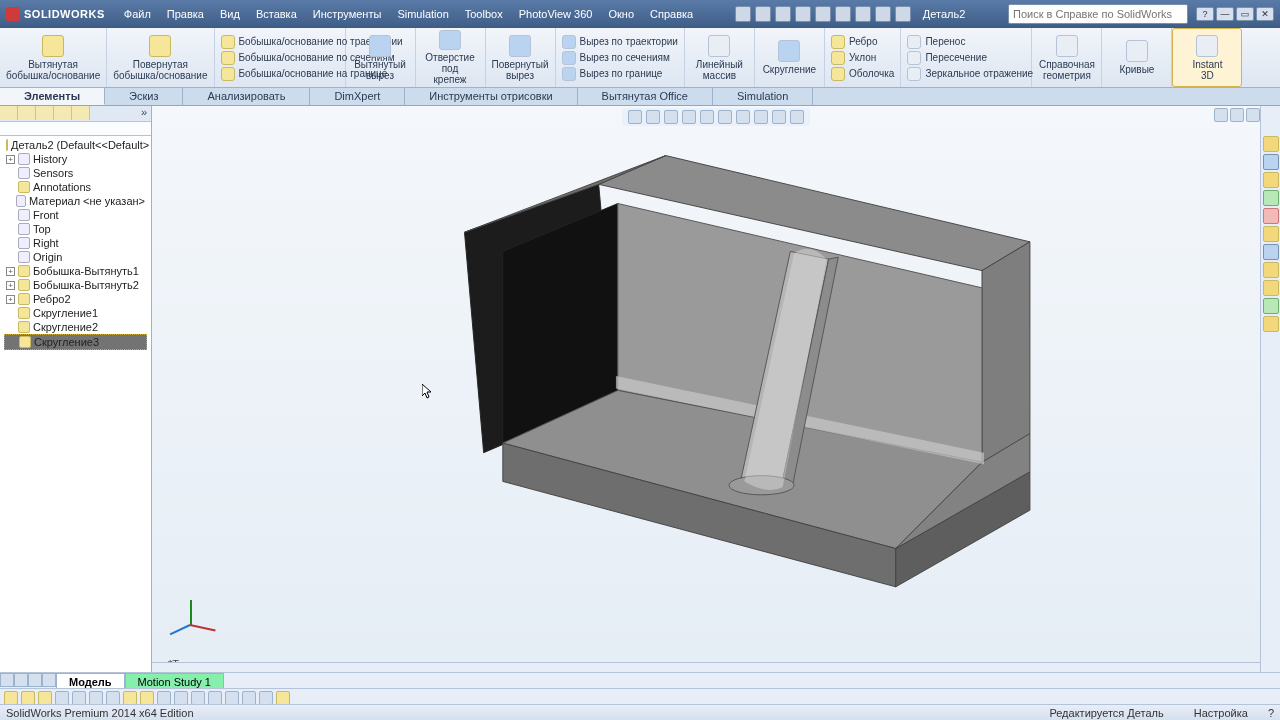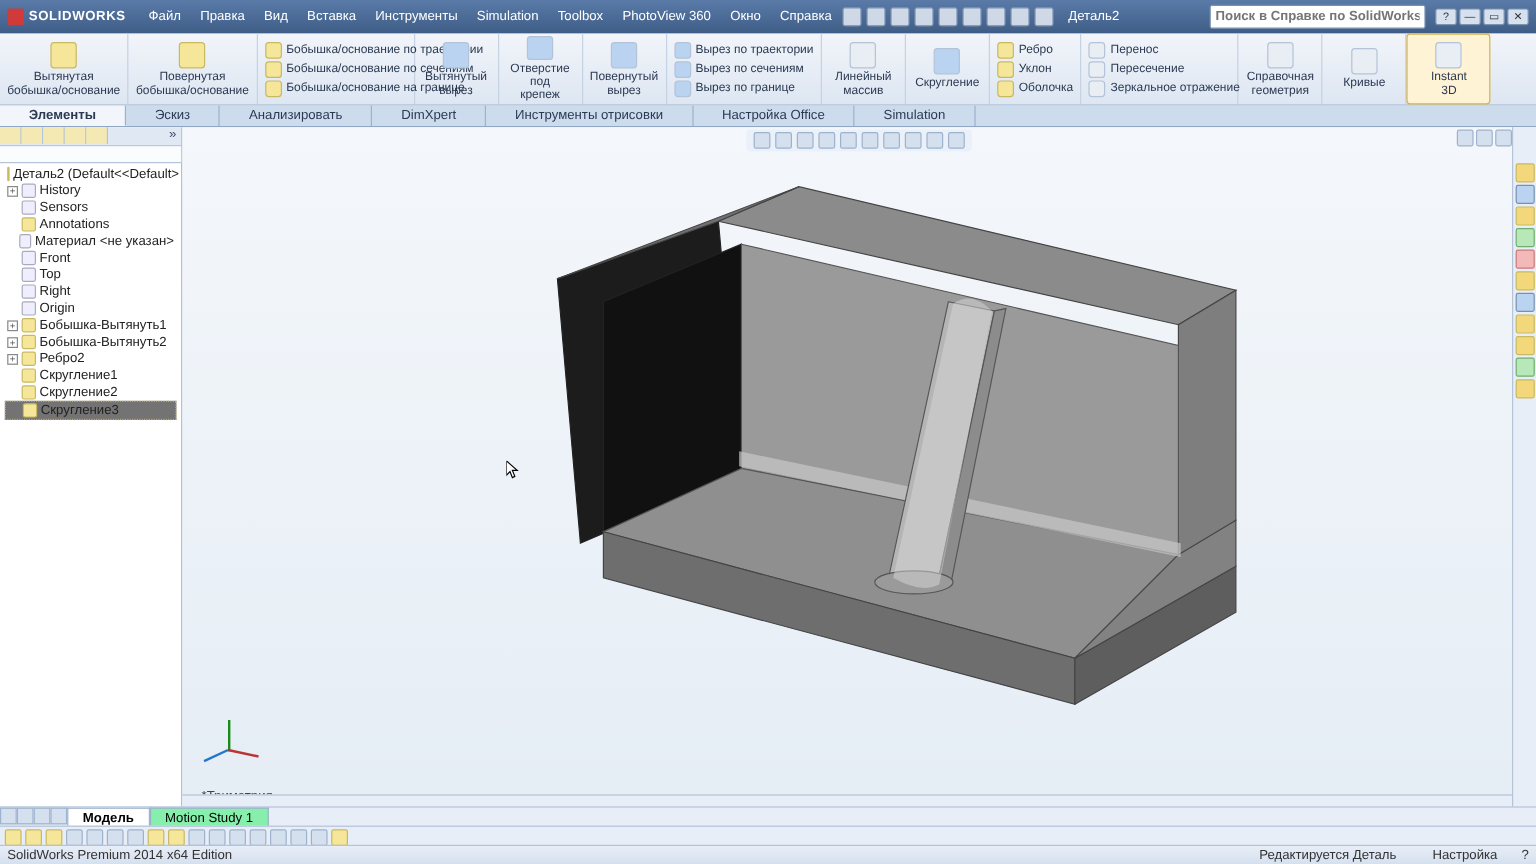--- a/index.html
+++ b/index.html
@@ -4,24 +4,24 @@
 <style>
 * { margin:0; padding:0; box-sizing:border-box; font-family:"Segoe UI",Tahoma,sans-serif; font-size:11px; }
 body { width:1280px; height:720px; background:#fff; overflow:hidden; position:relative; }
 
 
 .titlebar { height:28px; background:linear-gradient(#5a7aa8,#3e5d86); display:flex; align-items:center; padding:0 6px; color:#fff; gap:2px;}
 .logo { font-weight:bold; font-size:12px; letter-spacing:0.5px; color:#fff; display:flex; align-items:center; gap:4px;}
 .logo-sw { width:14px; height:14px; background:#d03a3a; border-radius:2px; display:inline-block;}
 .menubar { display:flex; gap:2px; margin-left:10px;}
 .menubar span { padding:3px 7px; cursor:default;}
-.title-spacer { flex:1; display:flex; align-items:center; gap:4px;}
+.title-spacer { flex:1; display:flex; align-items:center; justify-content:center; gap:4px;}
 .tb-ico { width:16px; height:16px; background:#cfd8e6; border:1px solid #7a91ae; border-radius:2px; display:inline-block;}
 .docname { color:#fff; font-size:11px; margin:0 8px; }
-.search { height:20px; width:180px; background:#fff; border:1px solid #7a91ae; border-radius:2px; padding:0 4px; font-size:11px; color:#666;font-weight:bold;}
+.search { height:20px; width:180px; background:#fff; border:1px solid #7a91ae; border-radius:2px; padding:0 4px; font-size:11px; color:#666;}
 .winbtns { display:flex; gap:2px; margin-left:6px;}
 .winbtns span { width:18px; height:14px; background:#d6e0ee; border:1px solid #7a91ae; border-radius:2px; display:flex; align-items:center; justify-content:center; font-size:9px; color:#333;}
 
 
 .ribbon { height:60px; background:linear-gradient(#f2f5fa,#dde6f2); border-bottom:1px solid #9db2cc; display:flex; align-items:stretch;}
 .ribgrp { display:flex; flex-direction:column; justify-content:center; align-items:center; padding:2px 6px; border-right:1px solid #c4d2e4; text-align:center; }
 .ribgrp.big { min-width:70px; }
 .ribgrp .rico { width:22px; height:22px; background:#e9edf4; border:1px solid #b4c3d7; border-radius:3px; margin-bottom:2px;}
 .ribgrp .rico.y{background:#f5e69a;border-color:#c9b960;}
 .ribgrp .rico.b{background:#b9d3f0;}
@@ -245,21 +245,21 @@
       <span>3D</span>
     </div>
 </div>
 
 <div class="cmdtabs">
   <span class="active">Элементы</span>
   <span>Эскиз</span>
   <span>Анализировать</span>
   <span>DimXpert</span>
   <span>Инструменты отрисовки</span>
-  <span>Настройка Office</span>
+  <span>Вытянутая Office</span>
   <span>Simulation</span>
 </div>
 
 <div class="main">
   <div class="tree">
     <div class="tabrow">
       <i></i>
         <i></i>
         <i></i>
         <i></i>

